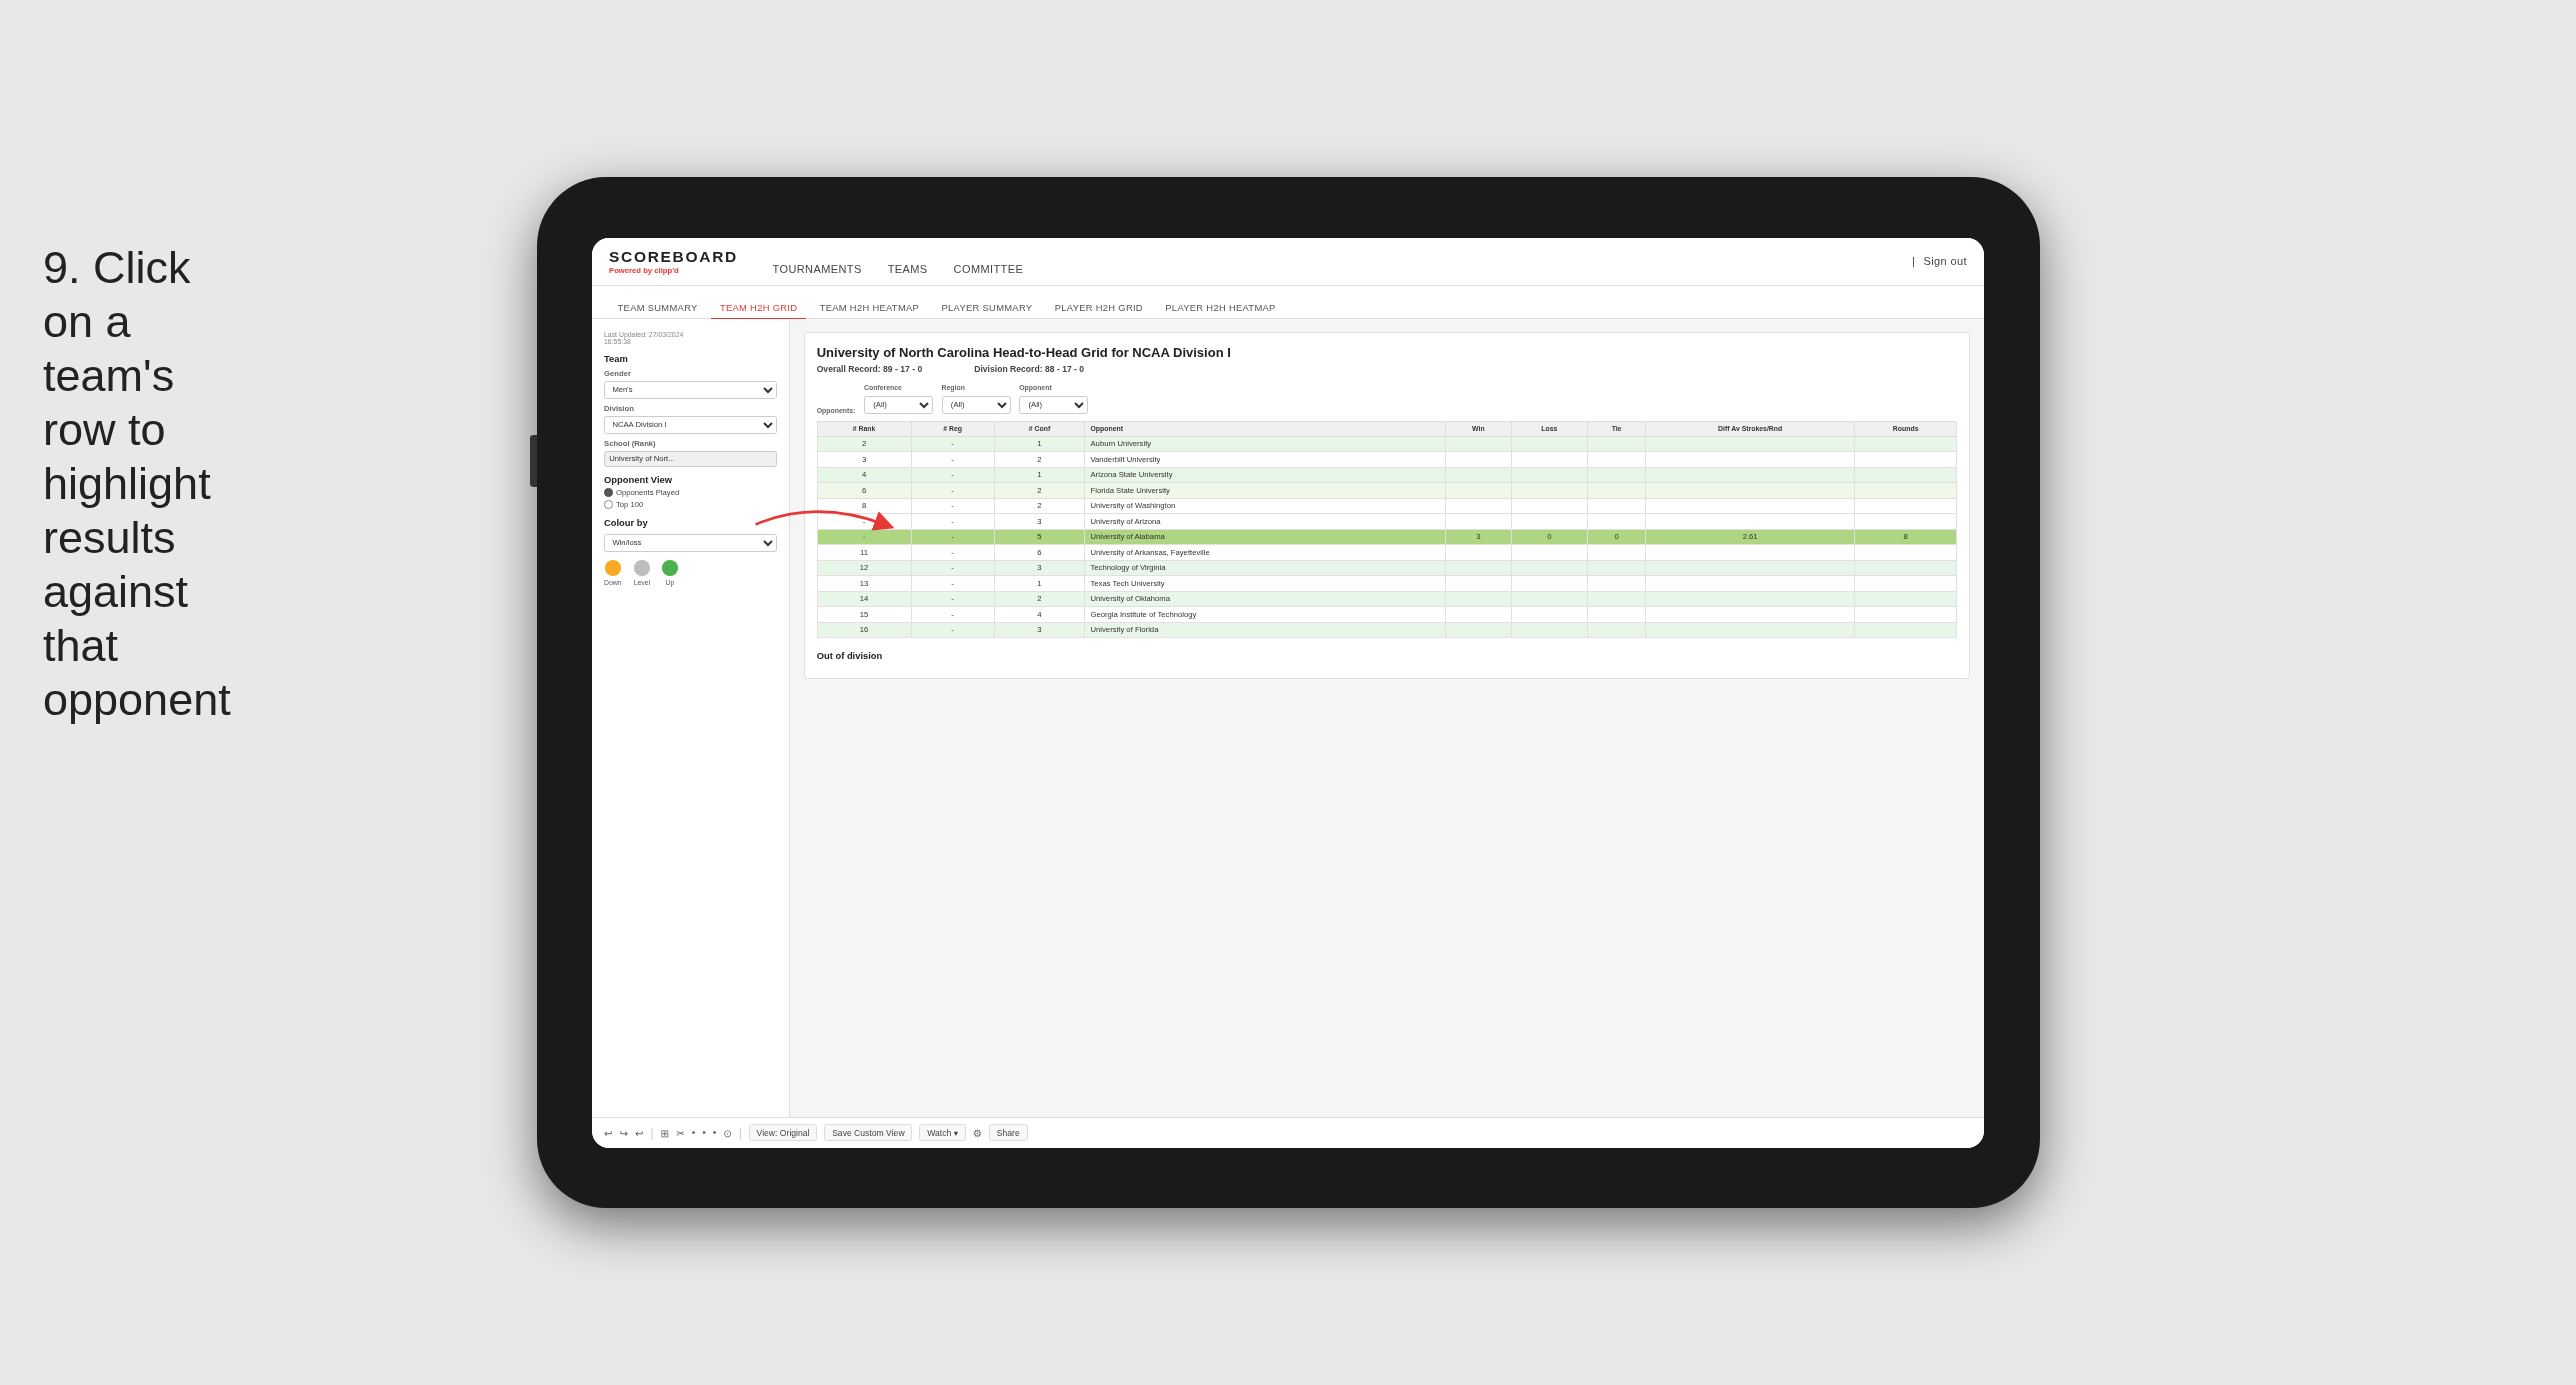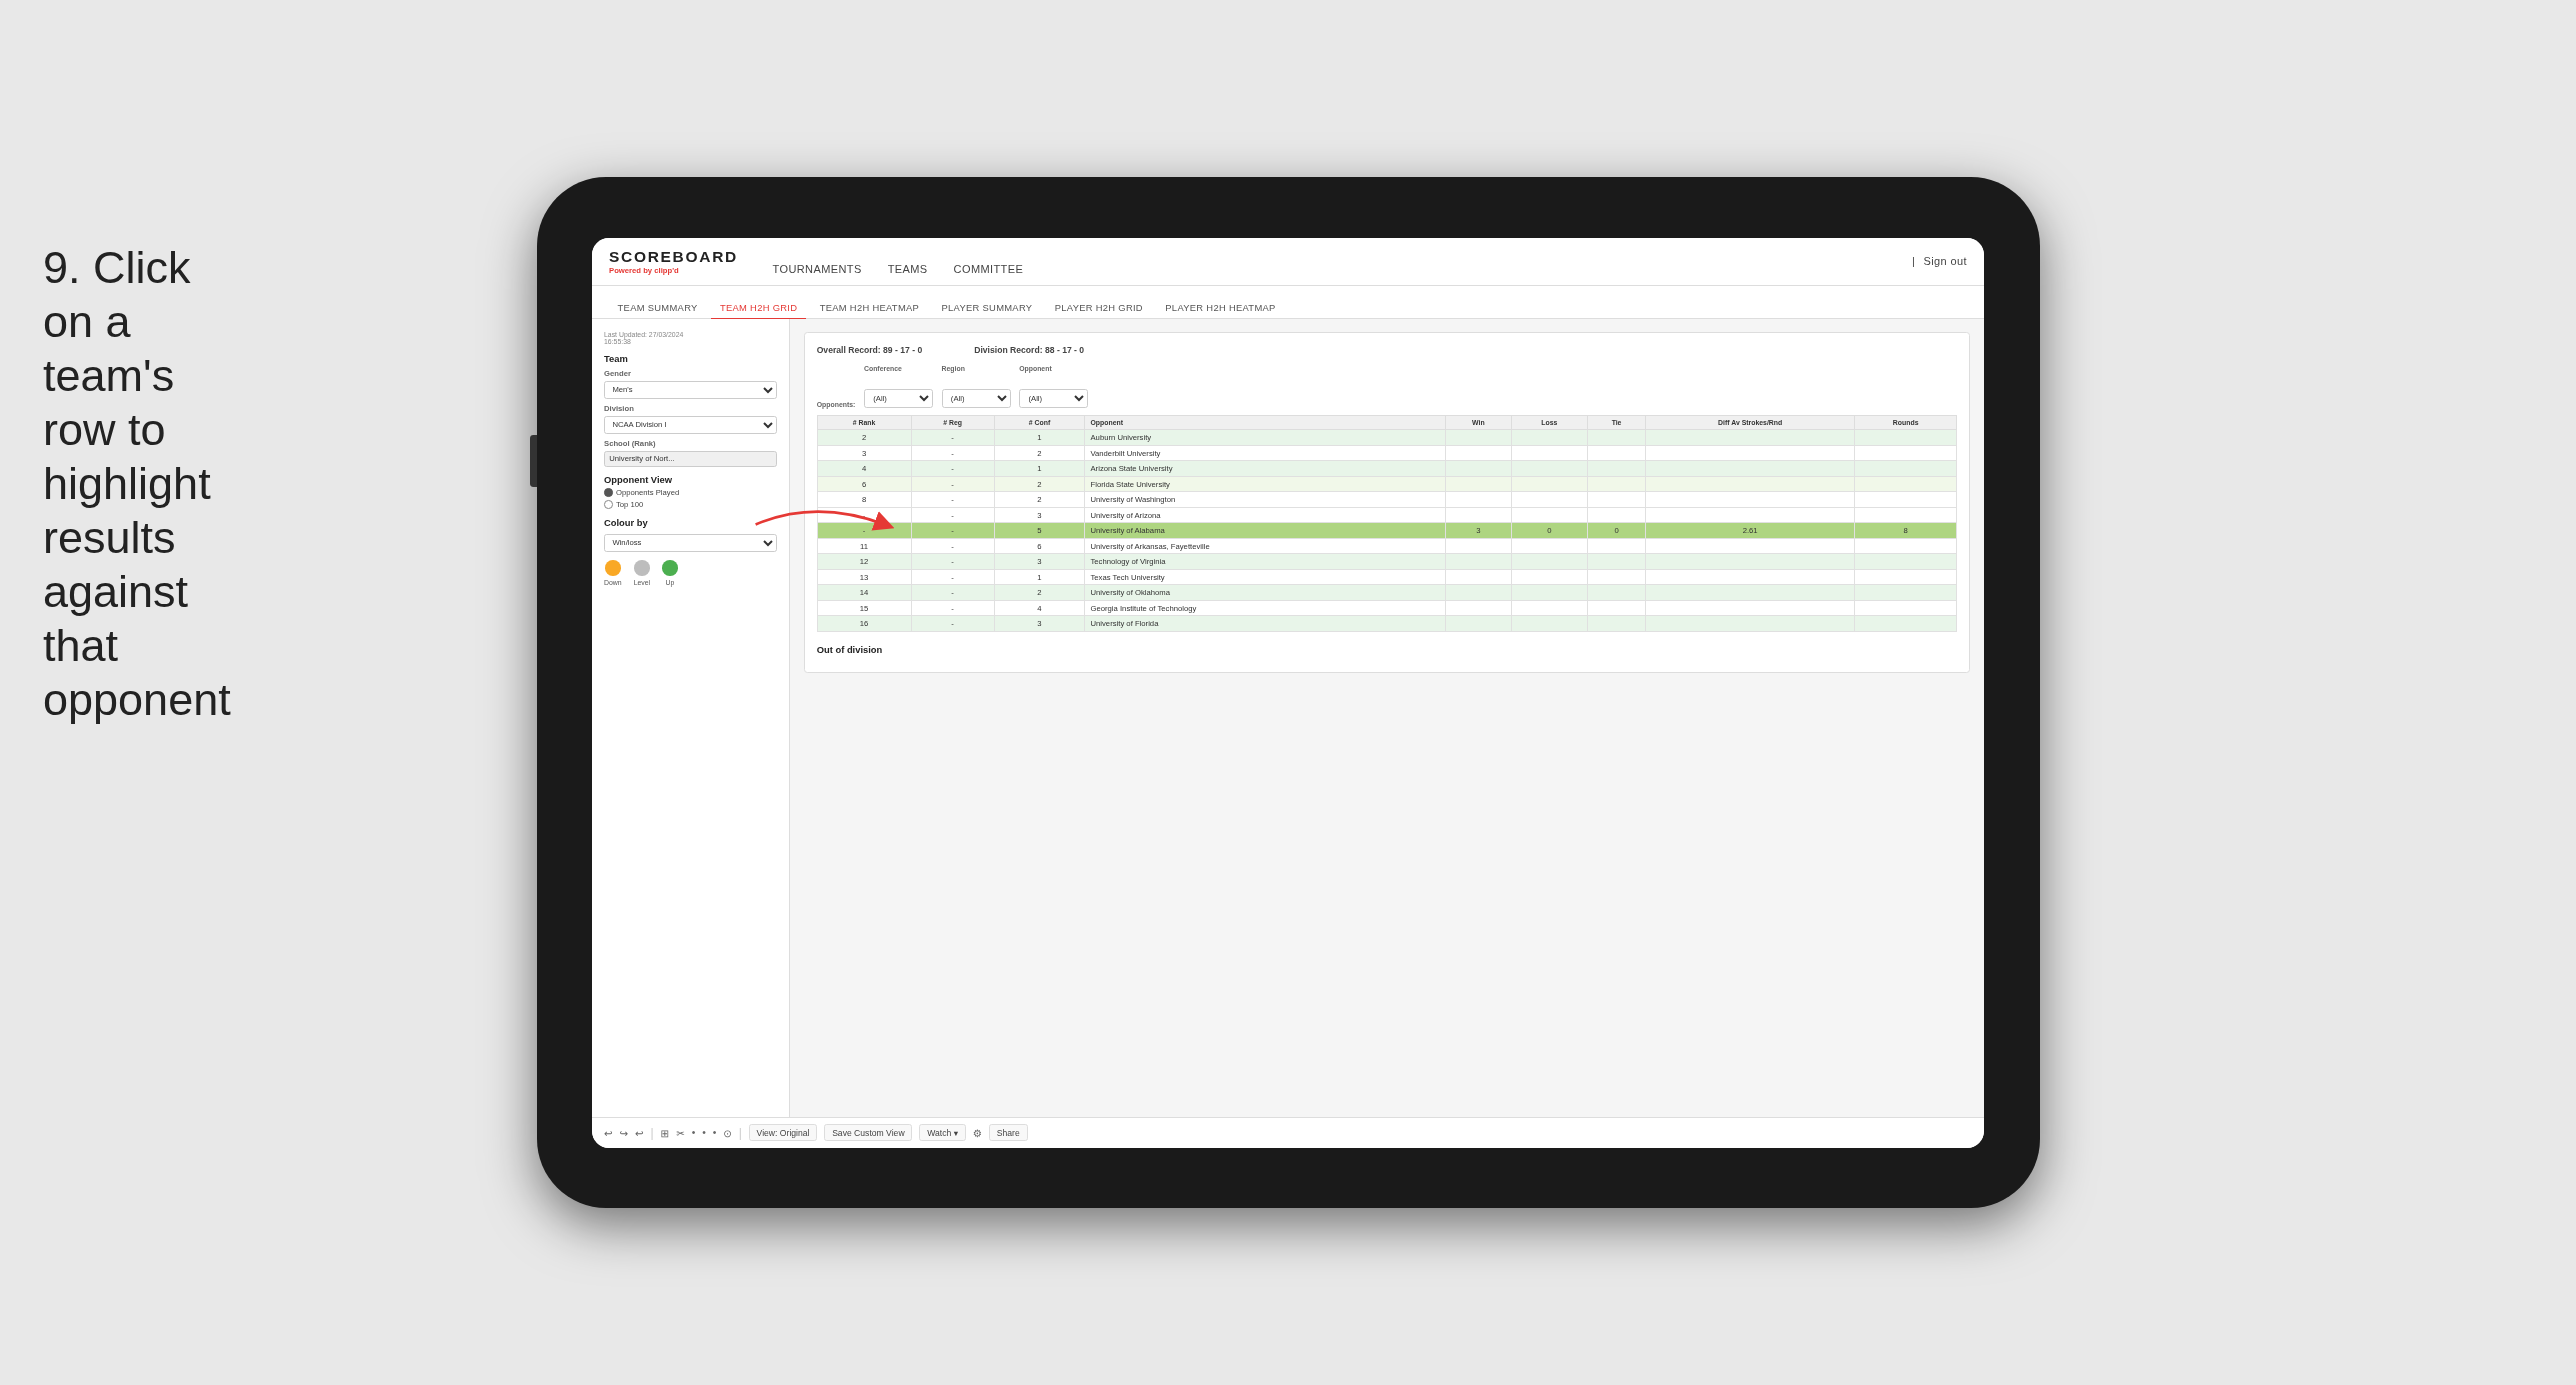--- a/index.html
+++ b/index.html
@@ -294,21 +294,21 @@
     .filter-row {
       display: flex;
       gap: 8.6px;
       margin-bottom: 6.9px;
       align-items: flex-end;
     }
 
     .filter-group {
       display: flex;
       flex-direction: column;
-      gap: 17px;
+      gap: 5px;
     }
 
     .filter-label {
       font-size: 6.9px;
       color: #666;
       font-weight: 600;
     }
 
     .filter-select {
       font-size: 7.7px;
@@ -505,20 +505,21 @@
           <div class="legend-item">
             <div class="legend-dot" style="background:#4caf50;"></div>
             <span>Up</span>
           </div>
         </div>
       </div>
 
       <div class="grid-area">
         <div class="grid-container">
 
+          <div class="grid-title">University of North Carolina Head-to-Head Grid for NCAA Division I</div>
 
           <div class="record-row">
             <div class="record-item">
               <span>Overall Record:</span> <span>89 - 17 - 0</span>
             </div>
             <div class="record-item">
               <span>Division Record:</span> <span>88 - 17 - 0</span>
             </div>
           </div>
 

